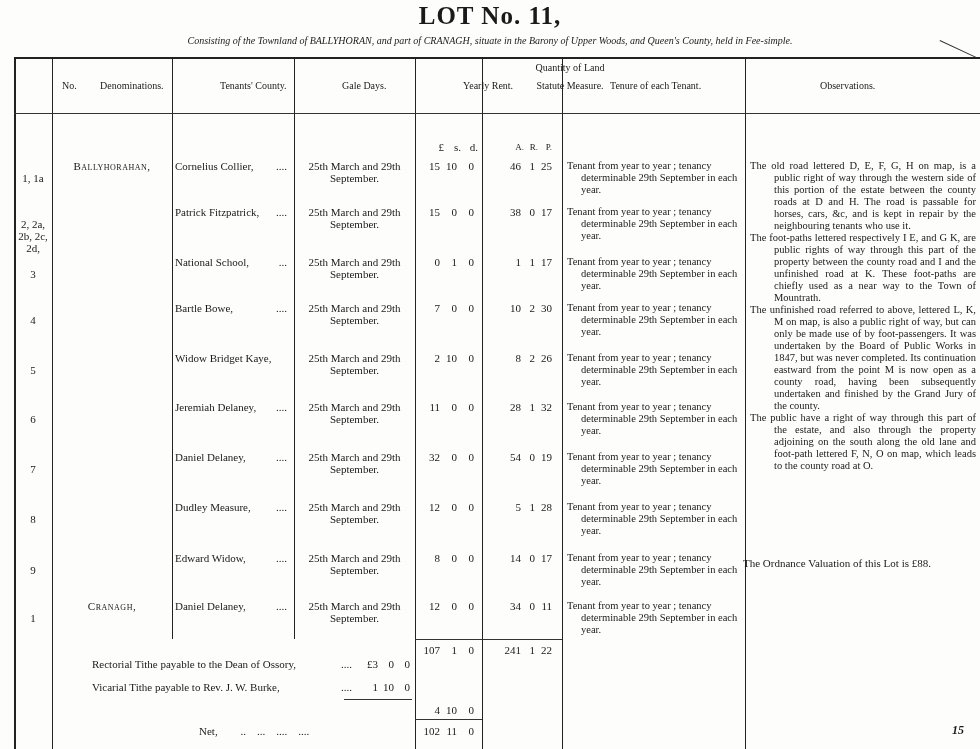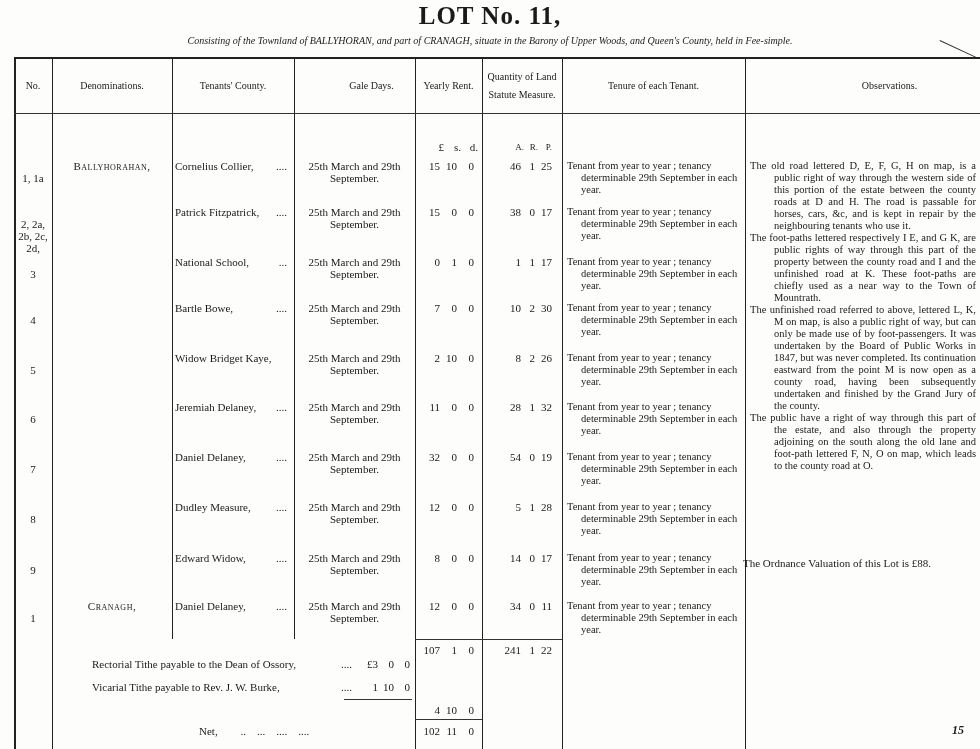--- a/index.html
+++ b/index.html
@@ -3,21 +3,21 @@
 <meta charset="utf-8">
 <style>
   html, body { margin:0; padding:0; }
   body { width:980px; height:749px; background:#fdfdfb; color:#1a1a1a; font-family:"Liberation Serif","DejaVu Serif",serif; position:relative; overflow:hidden; }
   .title { position:absolute; top:2px; left:0; width:980px; text-align:center; font-size:25px; font-weight:bold; letter-spacing:1px; }
   .subtitle { position:absolute; top:35px; left:0; width:980px; text-align:center; font-size:10px; font-style:italic; }
   .corner { position:absolute; right:0; top:40px; width:40px; height:20px; border-top:1px solid #333; transform:rotate(25deg); transform-origin:left top; }
   .table { position:absolute; left:14px; top:57px; width:966px; height:690px; border-top:2px solid #222; border-bottom:2px solid #222; }
   .vline { position:absolute; top:0; width:1px; background:#222; }
   .hline { position:absolute; height:1px; background:#333; }
-  .hdr { position:absolute; top:0; height:54px; display:flex; align-items:center; justify-content:center; text-align:center; font-size:10px; line-height:1.8; }
+  .hdr { position:absolute; top:0; height:54px; display:flex; align-items:center; text-align:center; font-size:10px; line-height:1.8;margin-left:48px; }
   .cell { position:absolute; font-size:11px; line-height:12px; }
   .num { text-align:center;margin-top:12px; }
   .den { text-align:center; font-variant:small-caps; letter-spacing:0.5px; }
   .gale { text-align:center; }
   .ten { font-size:10.5px; line-height:12px; padding-left:14px; text-indent:-14px; }
   .obs { font-size:10.5px; line-height:12px; text-align:justify; }
   .obs p { margin:0; padding-left:24px; text-indent:-24px; }
   .amt { display:flex; justify-content:flex-end; }
   .amt span { display:inline-block; text-align:right; }
   .dots { position:absolute; right:4px; top:0; }
@@ -38,21 +38,21 @@
   <div class="vline" style="left:401px;height:690px"></div>
   <div class="vline" style="left:468px;height:690px"></div>
   <div class="vline" style="left:548px;height:690px"></div>
   <div class="vline" style="left:731px;height:690px"></div>
 
   <div class="hline" style="left:0;top:54px;width:966px"></div>
 
   <div class="hdr" style="left:0;width:38px">No.</div>
   <div class="hdr" style="left:38px;width:120px">Denominations.</div>
   <div class="hdr" style="left:158px;width:122px">Tenants' County.</div>
-  <div class="hdr" style="left:297px;width:121px">Gale Days.</div>
+  <div class="hdr" style="left:280px;width:121px">Gale Days.</div>
   <div class="hdr" style="left:401px;width:67px">Yearly Rent.</div>
   <div class="hdr" style="left:468px;width:80px;flex-direction:column">
     <span>Quantity of Land</span>
     <span>Statute Measure.</span>
   </div>
   <div class="hdr" style="left:548px;width:183px">Tenure of each Tenant.</div>
   <div class="hdr" style="left:758px;width:235px">Observations.</div>
 
   <div class="cell amt" style="left:404px;top:82px;width:60px">
     <span style="width:22px">£</span>

